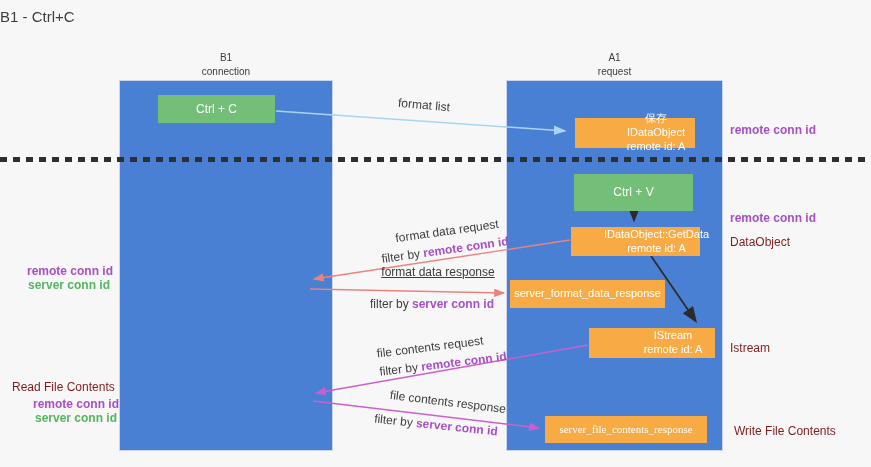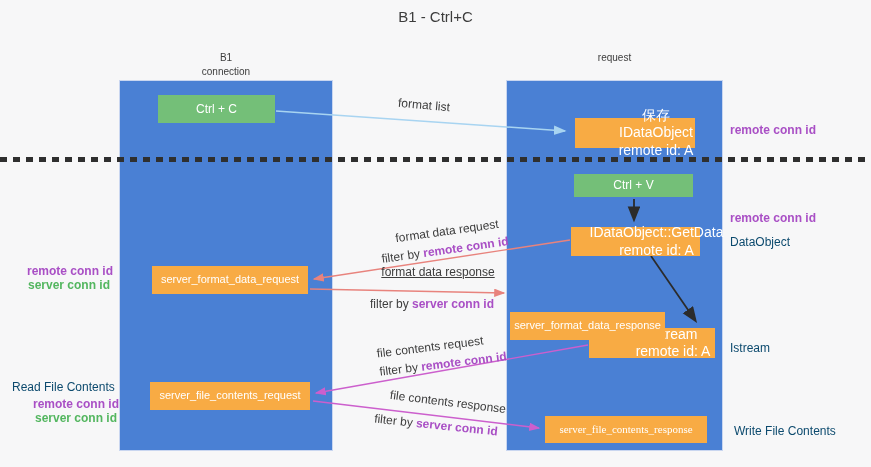--- a/index.html
+++ b/index.html
@@ -5,43 +5,43 @@
   :root{
     --bg:#f7f7f8; --column-blue:#4a80d4; --box-green:#74bf78; --box-orange:#f8ab44;
     --text-purple:#a94fc5; --text-green:#53b65f; --arrow-salmon:#e8837d;
     --arrow-magenta:#cc5fcd; --arrow-lightblue:#a8d4f1; --arrow-black:#2b2b2b;
     --ink:#3d3d3d;
   }
   *{margin:0;padding:0;box-sizing:border-box;}
   body{font-family:"Liberation Sans","DejaVu Sans",sans-serif;background:#fff;}
   .canvas{position:relative;width:871px;height:467px;background:var(--bg,#f7f7f8);overflow:hidden;}
 
-  .title{position:absolute;top:6px;left:0;width:100%;text-align:center;
+  .title{position:absolute;top:6px;left:0;width:100%;
          font-size:15px;line-height:21px;color:var(--ink);}
   .col-header{position:absolute;text-align:center;font-size:10px;line-height:14px;color:var(--ink);}
   .col-header span{display:block;}
 
   .column{position:absolute;top:80px;height:371px;background:var(--column-blue,#4a80d4);
           border:1px solid #c9d6f0;}
   .col-left{left:119px;width:214px;}
   .col-right{left:506px;width:217px;}
 
   .dashline{position:absolute;left:0;top:157px;width:871px;height:5px;
             background:repeating-linear-gradient(90deg,#2f2f2f 0 7px,transparent 7px 13px);}
 
   .node{position:absolute;display:flex;flex-direction:column;justify-content:center;
         align-items:center;text-align:center;color:#fff;}
   .node span{display:block;line-height:1.25;}
   .green{background:var(--box-green,#74bf78);font-size:12px;text-align:center;}
   .orange{background:var(--box-orange,#f8ab44);font-size:11px;}
-  .orange.small{font-size:14px;padding-left:42px;}
+  .orange.small{font-size:11px;padding-left:42px;}
 
   .mlabel{position:absolute;white-space:nowrap;font-size:12px;color:var(--ink);
           transform:translate(-50%,-50%) rotate(var(--r,0deg));}
-  .slabel{position:absolute;white-space:nowrap;font-size:12px;color:#0c4a6e;}
+  .slabel{position:absolute;white-space:nowrap;font-size:12px;color:#7f1d1d;}
   .purple{color:var(--text-purple,#a94fc5);font-weight:bold;}
   .greentx{color:var(--text-green,#53b65f);font-weight:bold;}
 
   svg.arrows{position:absolute;left:0;top:0;width:871px;height:467px;pointer-events:none;}
   .st-blue{stroke:var(--arrow-lightblue);stroke-width:1.6;}
   .st-salmon{stroke:var(--arrow-salmon);stroke-width:1.4;}
   .st-magenta{stroke:var(--arrow-magenta);stroke-width:1.4;}
   .st-black{stroke:var(--arrow-black);stroke-width:1.8;}
   #mk-blue path{fill:var(--arrow-lightblue);}
   #mk-salmon path{fill:var(--arrow-salmon);}
@@ -55,20 +55,21 @@
 
   <div class="title">
     <div>B1 - Ctrl+C</div>
   </div>
 
   <div class="col-header" style="left:119px;top:51px;width:214px;">
     <span>B1</span>
     <span>connection</span>
   </div>
   <div class="col-header" style="left:506px;top:51px;width:217px;">
+    <span>A1</span>
     <span>request</span>
   </div>
 
   <div class="column col-left"></div>
   <div class="column col-right"></div>
 
   <div class="dashline"></div>
 
   <svg class="arrows">
     <defs>
@@ -96,45 +97,39 @@
 
   <div class="node green" style="left:158px;top:95px;width:117px;height:28px;">
     <span>Ctrl + C</span>
   </div>
 
   <div class="node orange small" style="left:575px;top:118px;width:120px;height:30px;">
     <span>保存IDataObject</span>
     <span>remote id: A</span>
   </div>
 
-  <div class="node green" style="left:574px;top:174px;width:119px;height:23px;">
+  <div class="node green" style="left:574px;top:174px;width:119px;height:37px;">
     <span>Ctrl + V</span>
   </div>
 
   <div class="node orange small" style="left:571px;top:227px;width:129px;height:29px;">
     <span>IDataObject::GetData</span>
     <span>remote id: A</span>
   </div>
 
   <div class="node orange small" style="left:589px;top:328px;width:126px;height:30px;">
     <span>IStream</span>
     <span>remote id: A</span>
   </div>
 
-  <div class="node orange" style="left:152px;top:266px;width:156px;height:28px;">
-    <span>server_format_data_request</span>
-  </div>
 
-  <div class="node orange" style="left:510px;top:280px;width:155px;height:28px;margin-top:32px;">
+  <div class="node orange" style="left:510px;top:280px;width:155px;height:28px;">
     <span>server_format_data_response</span>
   </div>
 
-  <div class="node orange" style="left:150px;top:382px;width:160px;height:28px;">
-    <span>server_file_contents_request</span>
-  </div>
 
   <div class="node orange" style="left:545px;top:416px;width:162px;height:27px;font-family:Liberation Serif, serif;">
     <span>server_file_contents_response</span>
   </div>
 
   <div class="mlabel" style="left:424px;top:105px;--r:5deg;">
     <span>format list</span>
   </div>
 
   <div class="mlabel" style="left:447px;top:231px;--r:-8deg;">

